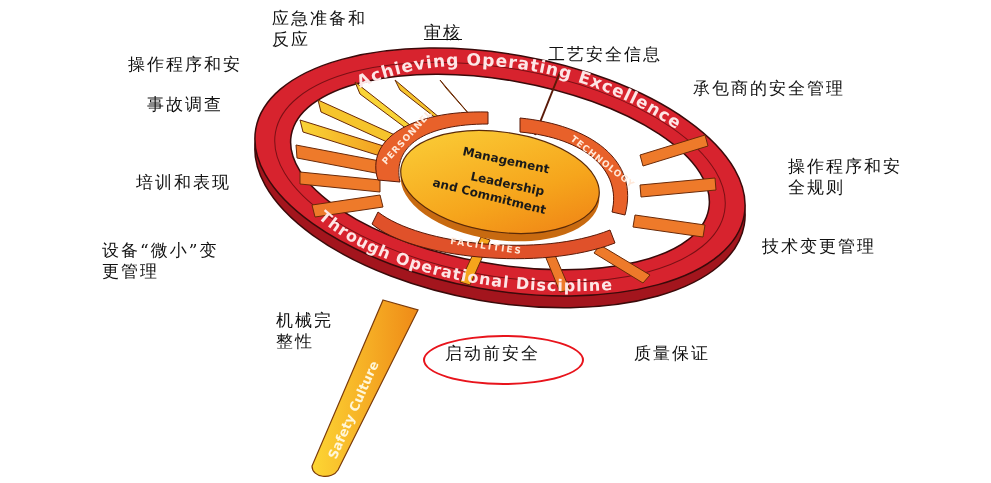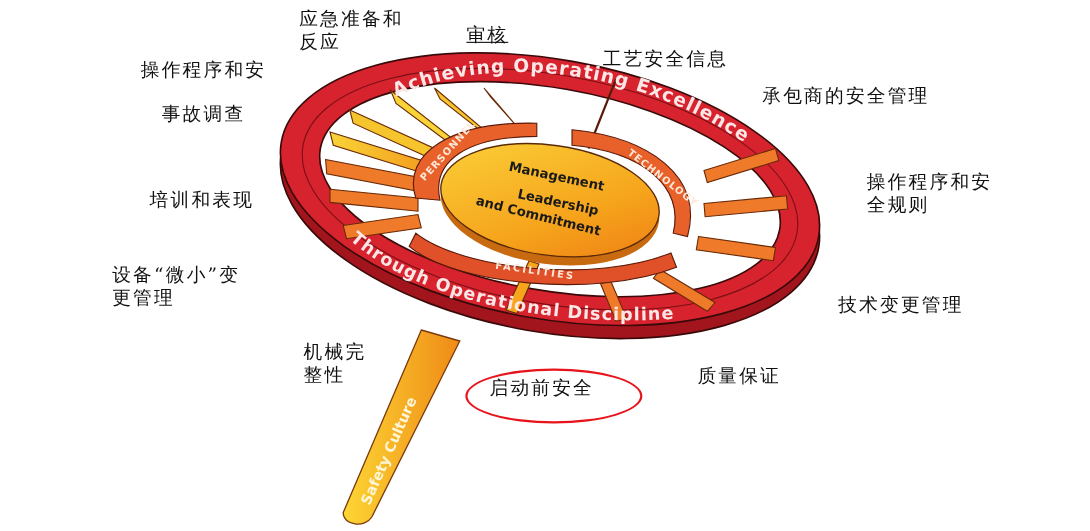--- a/index.html
+++ b/index.html
@@ -114,28 +114,28 @@
     <span class="line">操作程序和安</span>
     <span class="line">全规则</span>
   </div>
   <div class="label" style="left:94px; top:172px;margin-left:42px;">
     <span class="line">培训和表现</span>
   </div>
   <div class="label" style="left:102px; top:240px;">
     <span class="line">设备“微小”变</span>
     <span class="line">更管理</span>
   </div>
-  <div class="label" style="left:762px; top:268px;">
+  <div class="label" style="left:762px; top:236px;">
     <span class="line">技术变更管理</span>
   </div>
   <div class="label" style="left:276px; top:310px;">
     <span class="line">机械完</span>
     <span class="line">整性</span>
   </div>
-  <div class="label" style="left:634px; top:332px;">
+  <div class="label" style="left:634px; top:344px;font-family:Liberation Mono, monospace;">
     <span class="line">质量保证</span>
   </div>
 
   <div class="hl-ellipse" style="left:423px; top:335px; width:157px; height:46px;"></div>
   <div class="label" style="left:445px; top:343px; text-align:left; width:118px;">
     <span class="line">启动前安全</span>
   </div>
 </div>
 
 </body></html>

